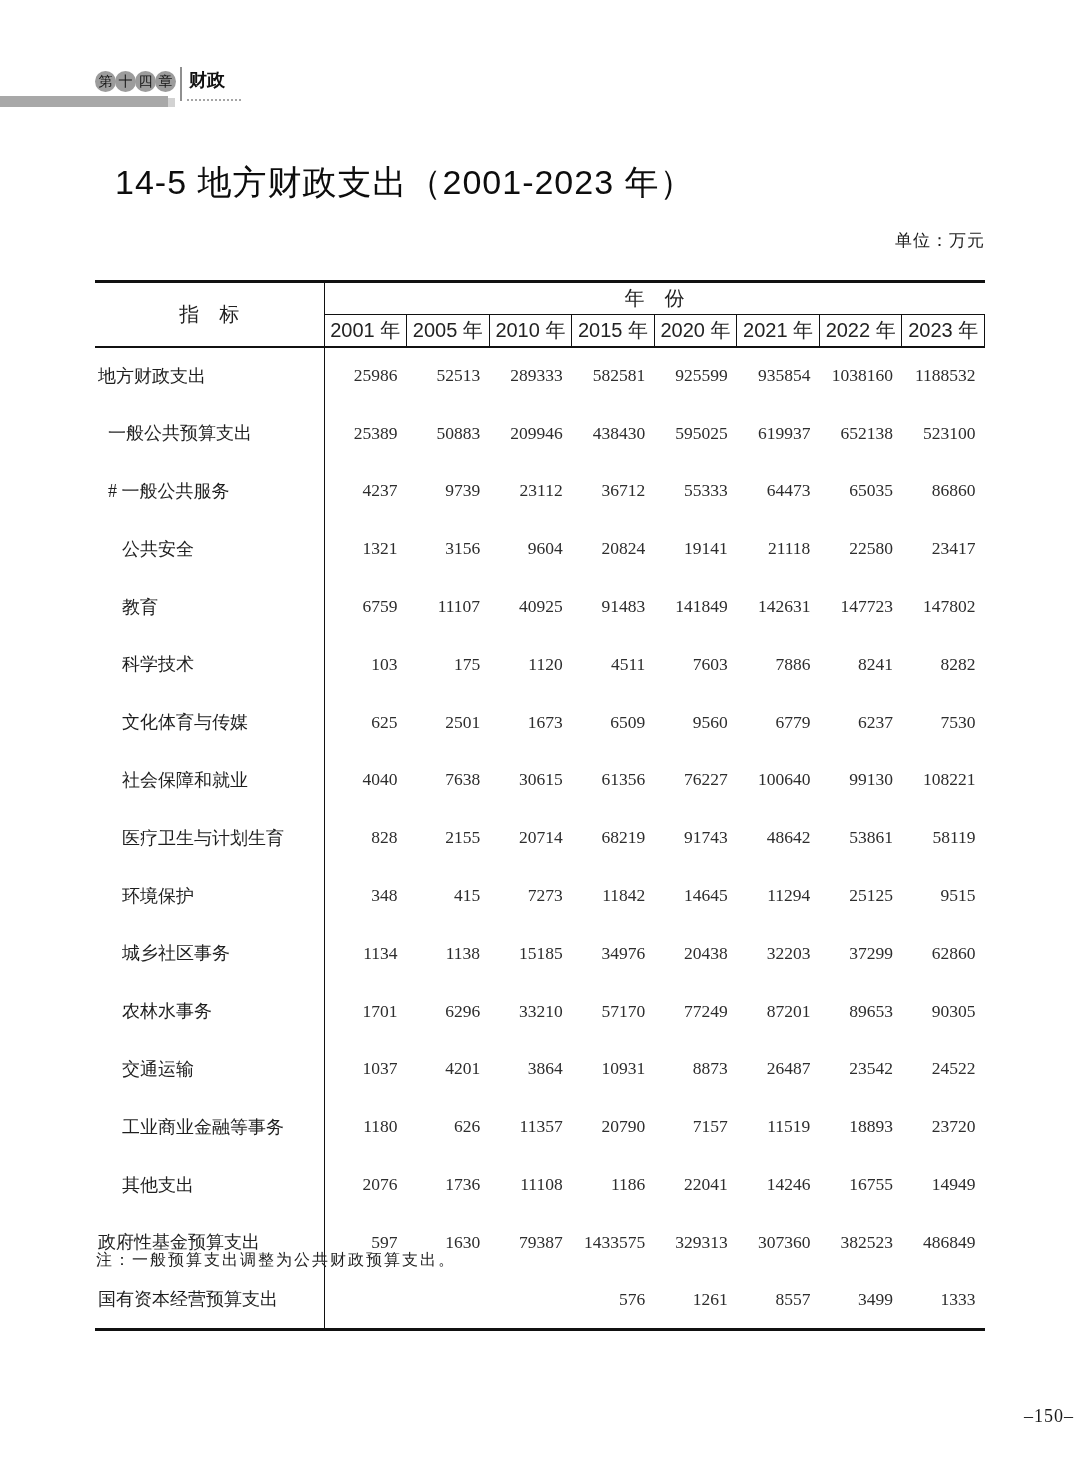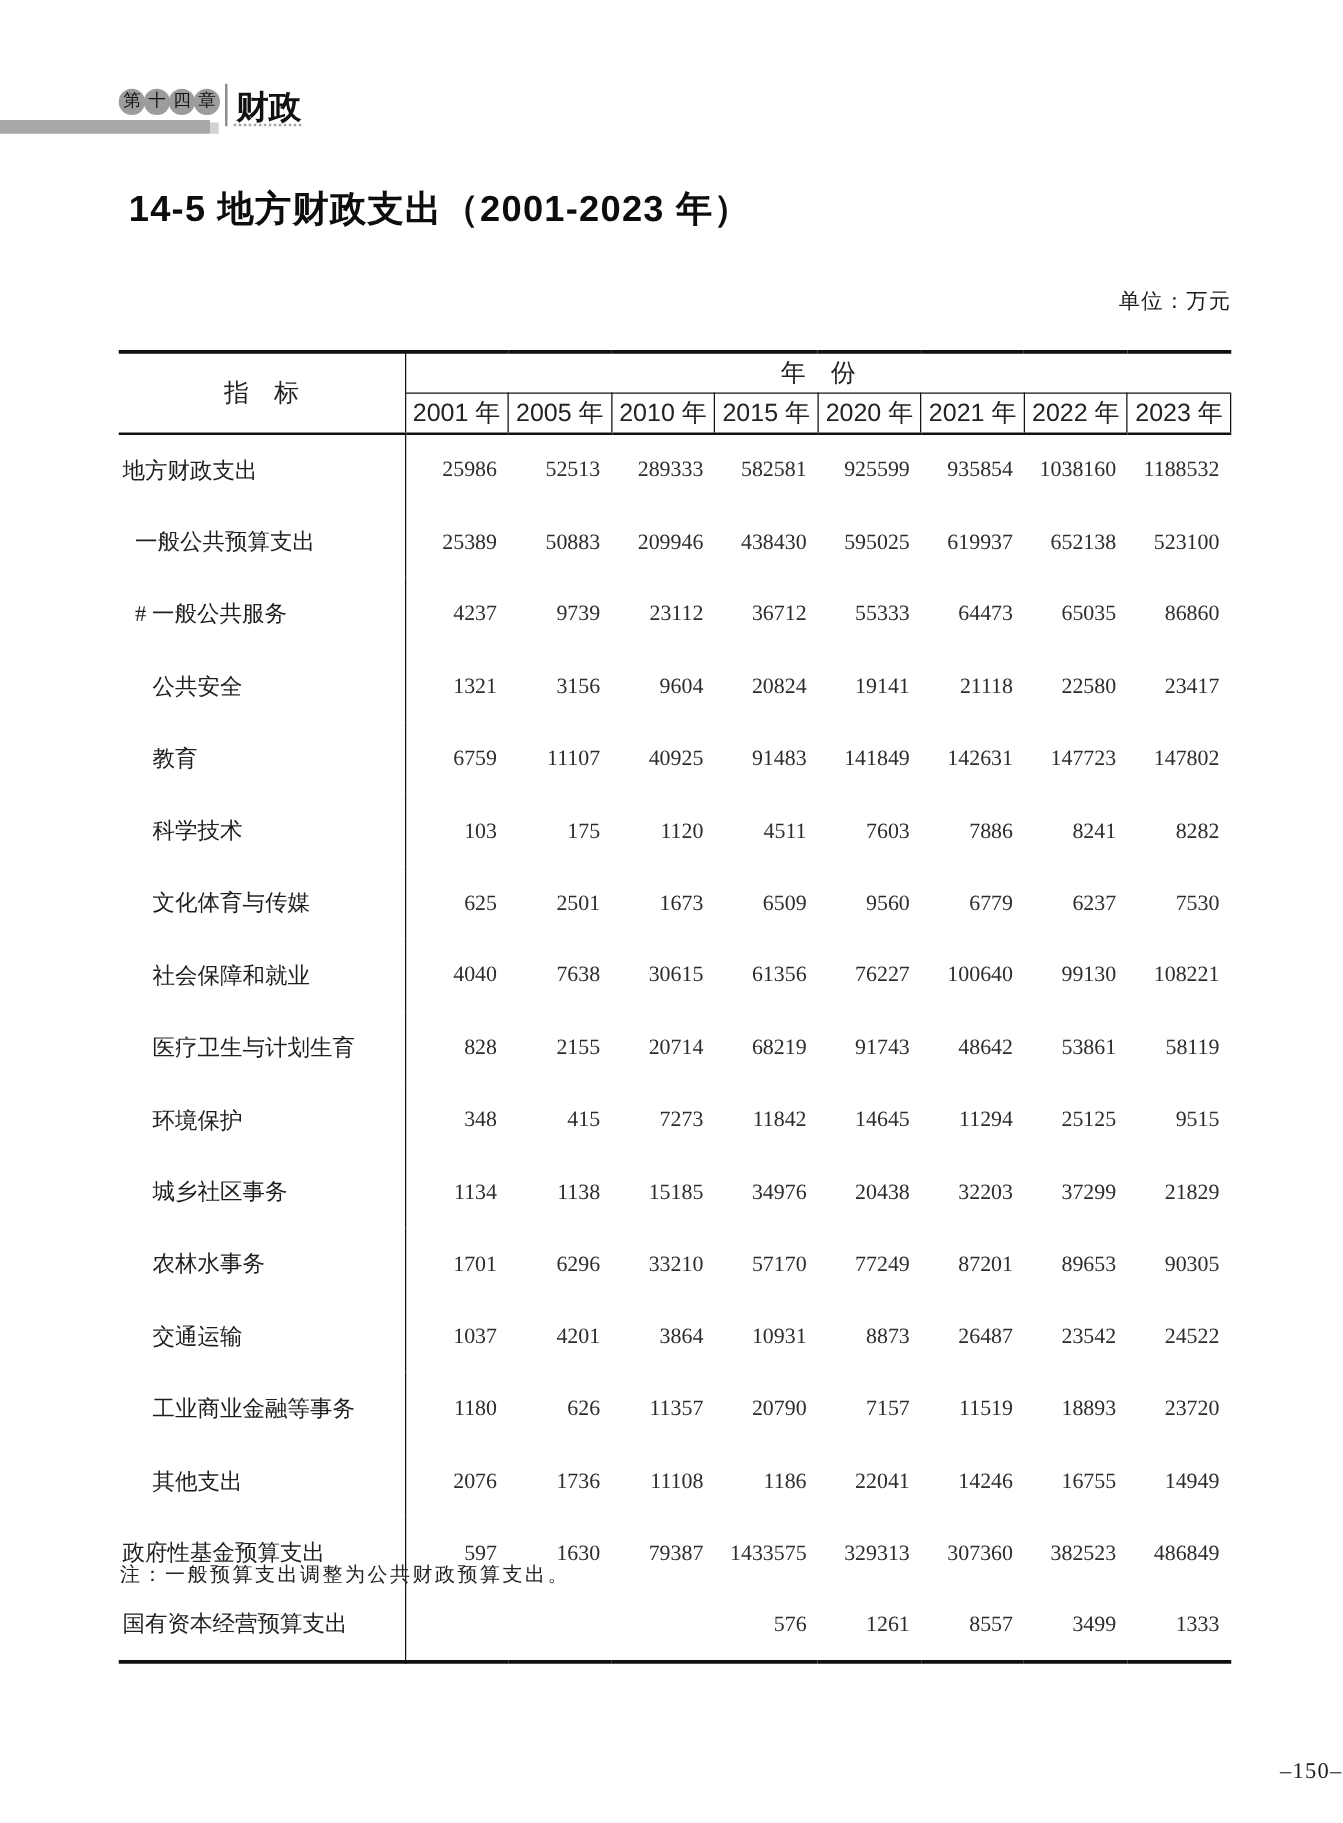--- a/index.html
+++ b/index.html
@@ -35,33 +35,33 @@
     font-family: "Liberation Serif", serif;
     font-size: 14px; line-height: 21px; text-align: center;
   }
   .header-vline {
     position: absolute; left: 180px; top: 67px;
     width: 2px; height: 34px; background: #8f8f8f;
   }
   .chapter-name {
     position: absolute; left: 189px; top: 68px;
     font-family: "Liberation Sans", sans-serif;
-    font-weight: bold; font-size: 26px; color: #111;
+    font-weight: bold; font-size: 18px; color: #111;
   }
   .chapter-dotted {
     position: absolute; left: 187px; top: 99px;
     width: 54px; height: 0;
     border-bottom: 2px dotted #a5a5a5;
   }
 
   
   .page-title {
-    position: absolute; left: 99px; top: 144px; margin: 4px;
+    position: absolute; left: 99px; top: 144px; margin: 16px;
     font-family: "Liberation Sans", sans-serif;
-    font-weight: bold; font-size: 29px; color: #0d0d0d;
+    font-weight: normal; font-size: 34px; color: #0d0d0d;
     letter-spacing: 1px;
   }
   .unit-label {
     position: absolute; right: 89px; top: 229px;
     font-size: 17px; color: #1a1a1a; letter-spacing: 1px;
   }
 
   
   table.data-table {
     position: absolute; left: 95px; top: 280px;
@@ -283,21 +283,21 @@
       </tr>
       <tr>
         <td class="label ind2">城乡社区事务</td>
         <td class="num">1134</td>
         <td class="num">1138</td>
         <td class="num">15185</td>
         <td class="num">34976</td>
         <td class="num">20438</td>
         <td class="num">32203</td>
         <td class="num">37299</td>
-        <td class="num">21829</td>
+        <td class="num">62860</td>
       </tr>
       <tr>
         <td class="label ind2">农林水事务</td>
         <td class="num">1701</td>
         <td class="num">6296</td>
         <td class="num">33210</td>
         <td class="num">57170</td>
         <td class="num">77249</td>
         <td class="num">87201</td>
         <td class="num">89653</td>

